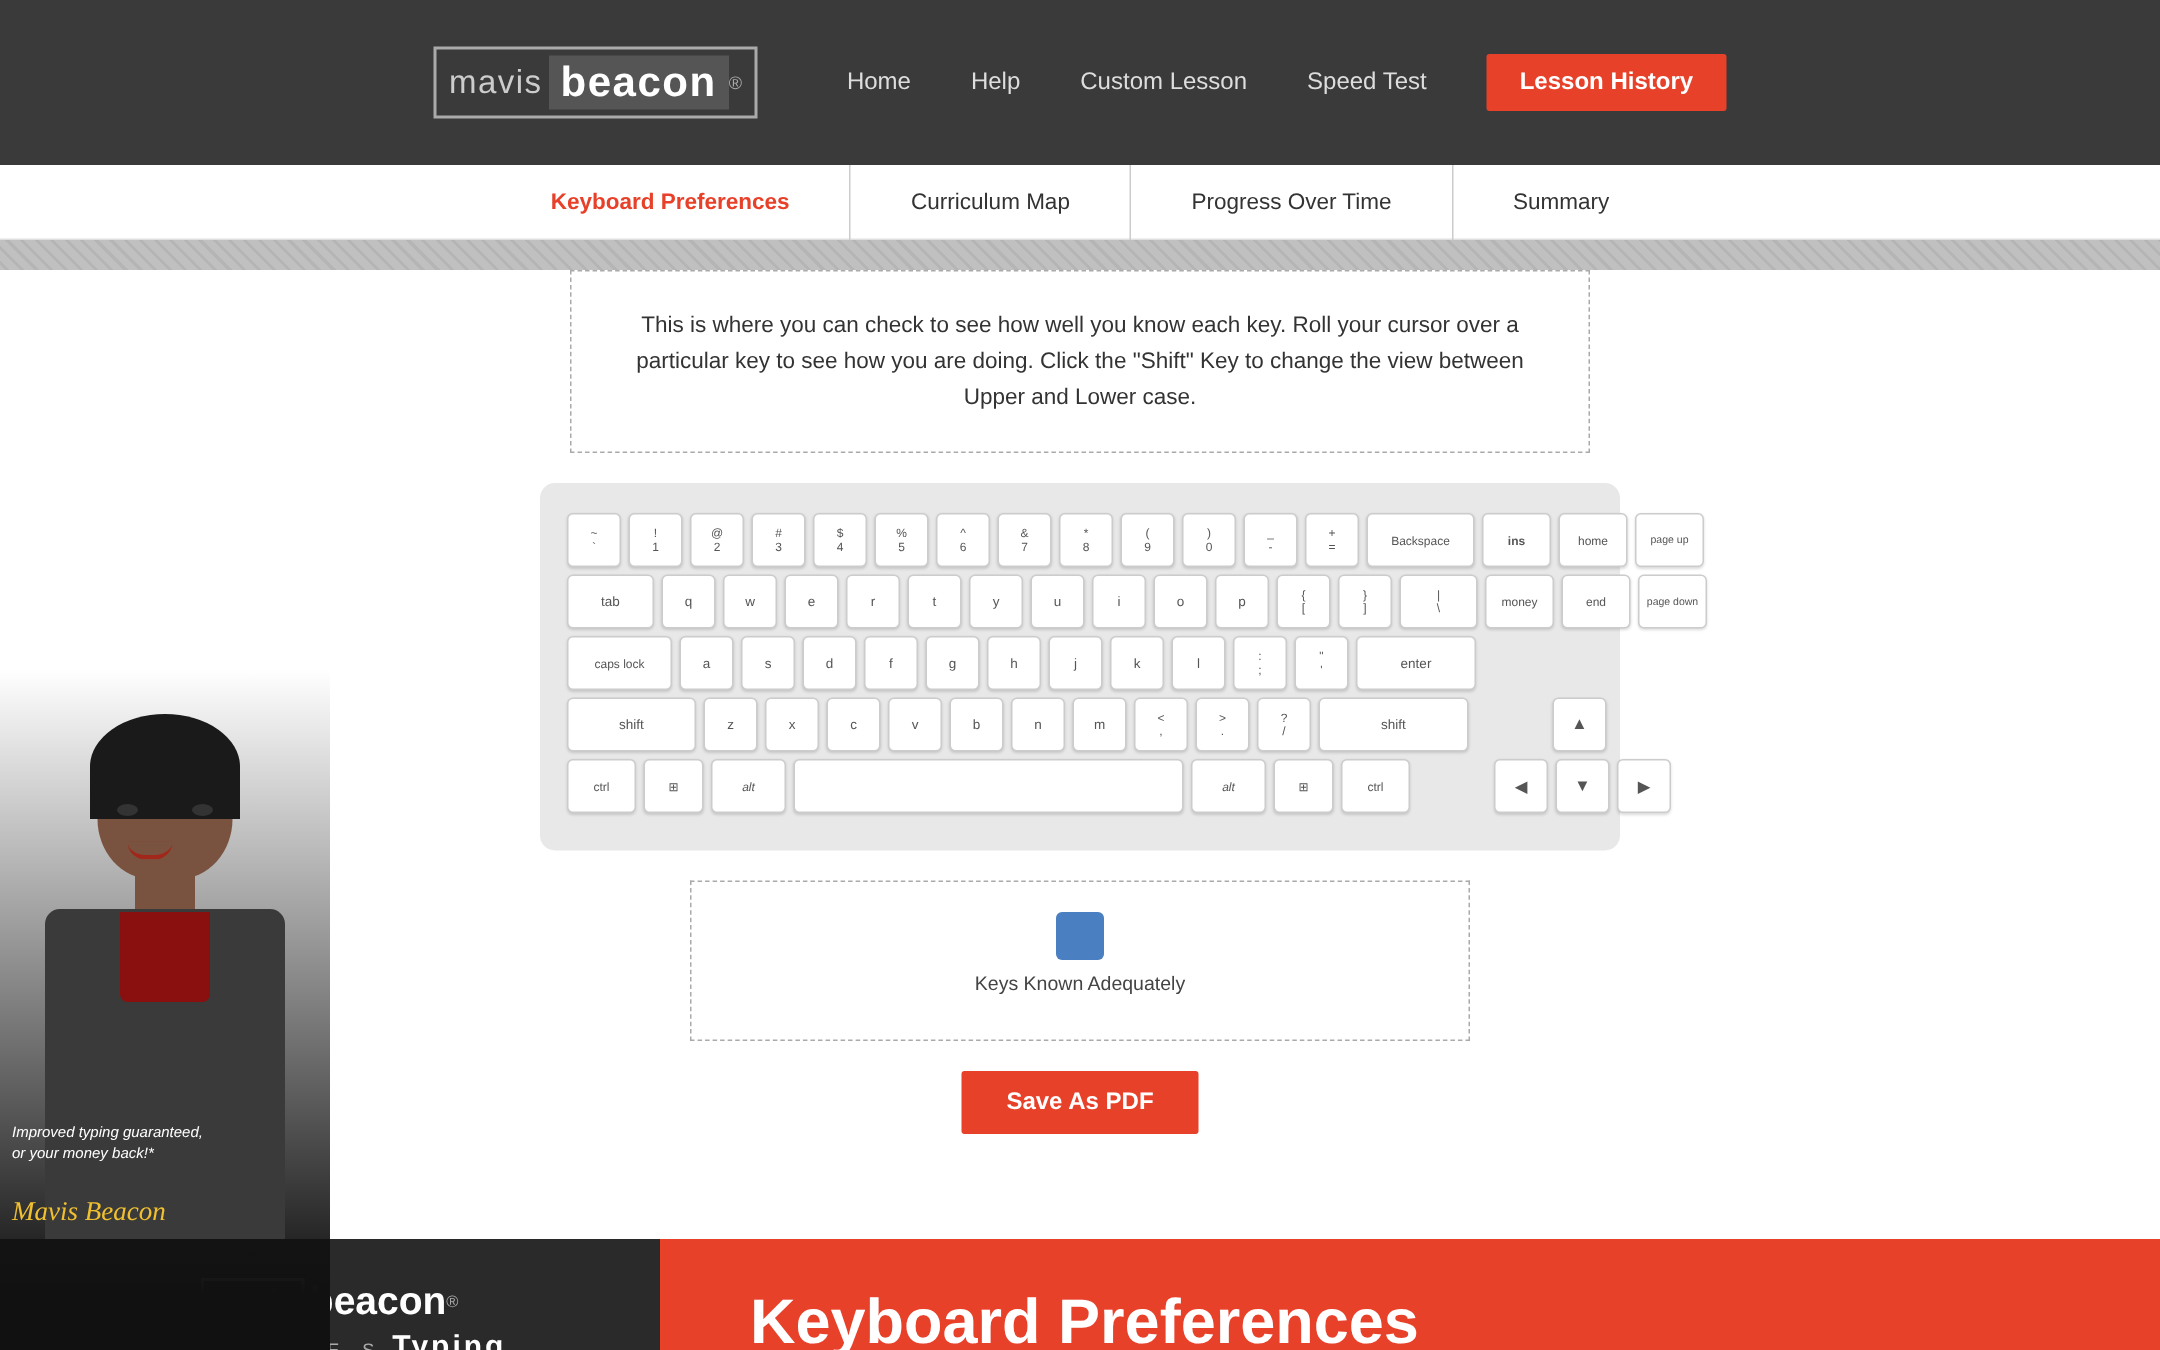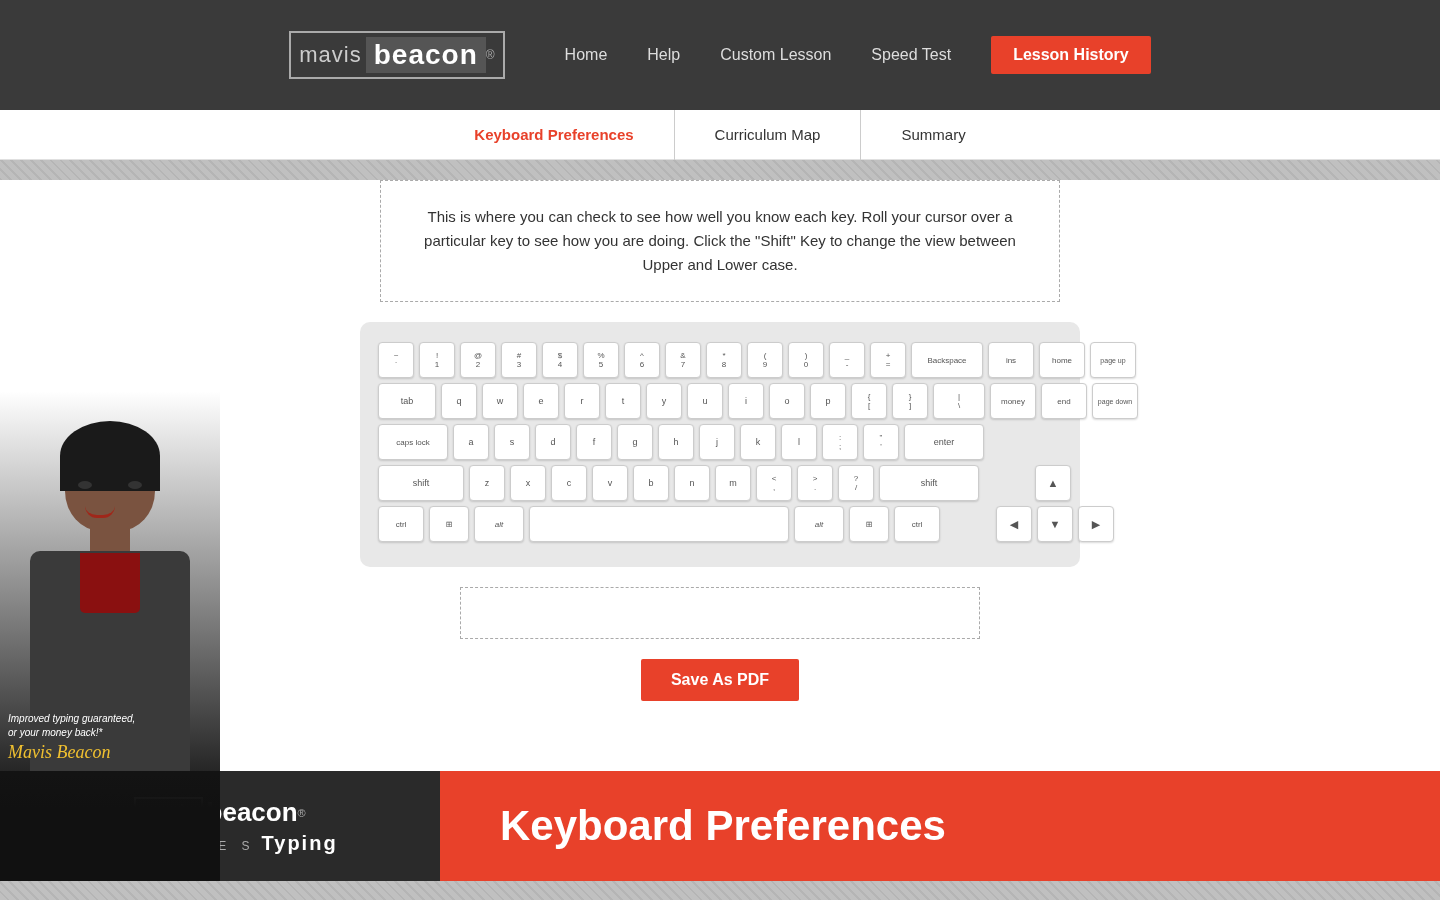--- a/index.html
+++ b/index.html
@@ -277,20 +277,21 @@
       <a class="nav-link">Custom Lesson</a>
       <a class="nav-link">Speed Test</a>
       <button class="nav-btn-lesson">Lesson History</button>
     </div>
   </div>
 
   <div class="sub-nav">
     <div class="sub-nav-items">
       <div class="sub-nav-item active">Keyboard Preferences</div>
       <div class="sub-nav-item">Curriculum Map</div>
+      <div class="sub-nav-item">Progress Over Time</div>
       <div class="sub-nav-item">Summary</div>
     </div>
   </div>
 
   <div style="background:#fff; width:100%; padding-bottom: 40px;">
 
     <div class="desc-box">
       <span>This is where you can check to see how well you know each key. Roll your cursor over a particular key to see how you are doing. Click the "Shift" Key to change the view between Upper and Lower case.</span>
     </div>
 
@@ -343,21 +344,21 @@
           </div>
         <div class="key">
             <span class="key-top">_</span>
             <span class="key-bot">-</span>
           </div>
         <div class="key">
             <span class="key-top">+</span>
             <span class="key-bot">=</span>
           </div>
         <div class="key wide-backspace" style="font-size:8px;">Backspace</div>
-        <div class="key side-key" style="font-size:8px;">ins</div>
+        <div class="key side-key" style="font-size:8px;font-weight:bold;">ins</div>
         <div class="key side-key" style="font-size:8px;">home</div>
         <div class="key side-key" style="font-size:7px;">page up</div>
       </div>
 
       <div class="kb-row">
         <div class="key wide-tab" style="font-size:9px;">tab</div>
         <div class="key">q</div>
         <div class="key">w</div>
         <div class="key">e</div>
         <div class="key">r</div>
@@ -443,20 +444,24 @@
         <div class="key wide-ctrl" style="font-size:8px;">ctrl</div>
         <div style="min-width:46px;"></div>
         <div class="key" style="font-size:11px;">◀</div>
         <div class="key" style="font-size:11px;">▼</div>
         <div class="key" style="font-size:11px;">▶</div>
       </div>
     </div>
 
     <div class="legend-box">
       <div class="legend-items">
+        <div class="legend-item">
+          <div class="legend-color" style="background:#4a7fc1;"></div>
+          <div class="legend-label">Keys Known Adequately</div>
+        </div>
       </div>
     </div>
 
     <div class="save-btn-wrap">
       <button class="save-btn">Save As PDF</button>
     </div>
   </div>
 
   <div style="position:relative; width:1440px; height:110px; display:flex;">
 
@@ -475,21 +480,21 @@
         <div style="position:absolute; top:162px; left:80px; width:60px; height:60px; background:#8a1010; border-radius:0 0 5px 5px; z-index:3;"></div>
 
         <div style="position:absolute; top:90px; left:78px; width:14px; height:8px; background:#333; border-radius:50%; z-index:4;"></div>
         <div style="position:absolute; top:90px; left:128px; width:14px; height:8px; background:#333; border-radius:50%; z-index:4;"></div>
 
         <div style="position:absolute; top:115px; left:85px; width:30px; height:12px; border-bottom:3px solid #a0271a; border-radius:0 0 15px 15px; z-index:4;"></div>
 
         <div style="position:absolute; bottom:116px; left:8px; color:#fff; font-size:10px; font-style:italic; line-height:1.4; z-index:5;">
           <div>Improved typing guaranteed,</div>
           <div>or your money back!*</div>
-          <div style="font-family:cursive; font-size:18px; color:#f0c030;">Mavis Beacon</div>
+          <div style="font-family:cursive; font-size:18px; color:#f0c030;margin-top:18px;">Mavis Beacon</div>
         </div>
       </div>
     </div>
 
     <div class="bottom-left">
       <div class="bottom-logo-row">
         <span class="b-logo-mavis">mavis</span>
         <span class="b-logo-beacon">beacon</span>
           <span style="color:#aaa; font-size:11px; vertical-align:super;">®</span>
       </div>

